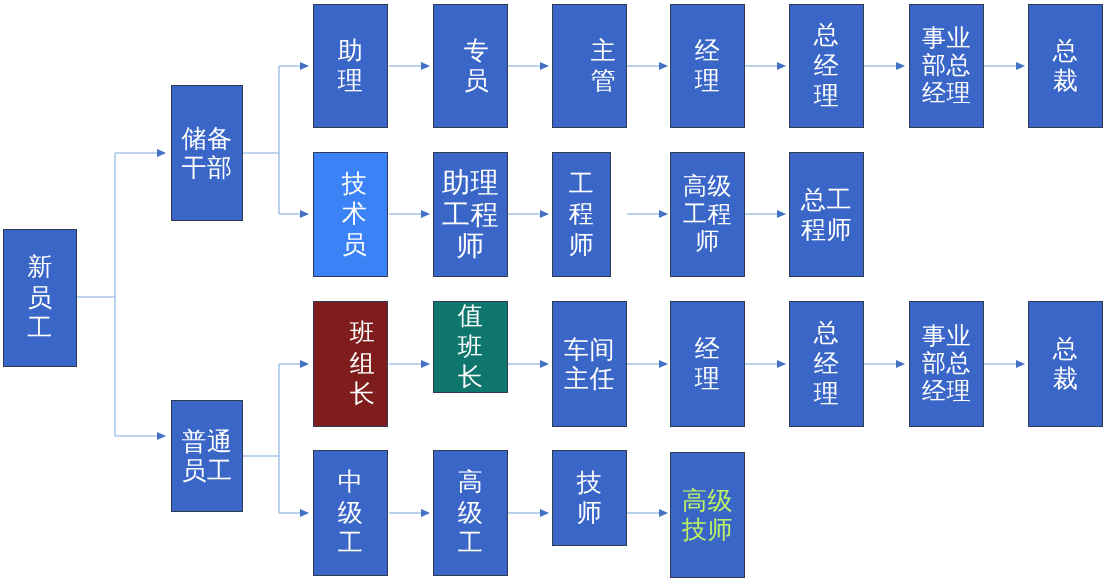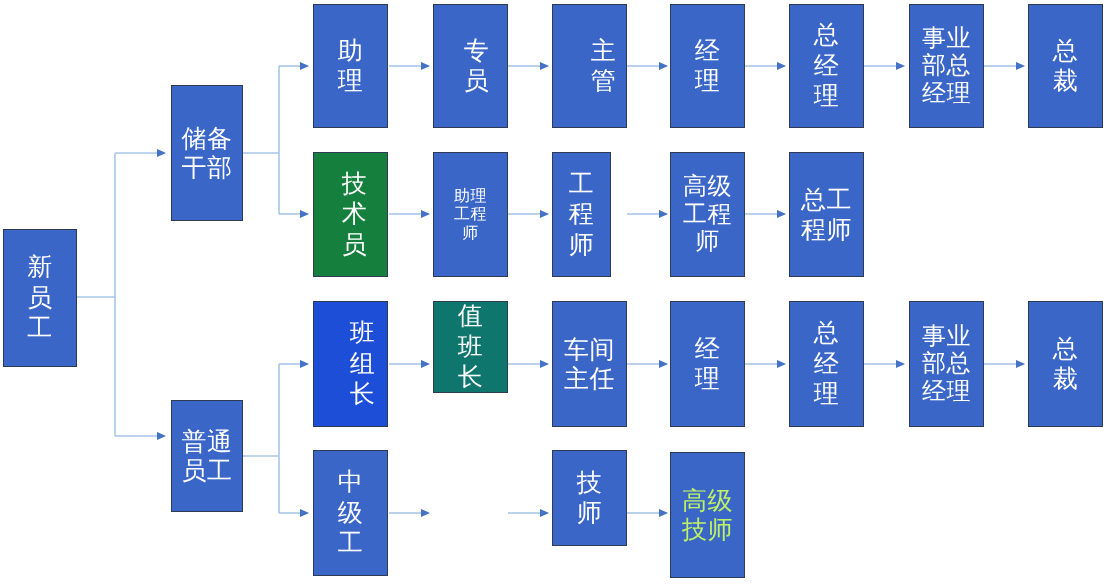--- a/index.html
+++ b/index.html
@@ -127,37 +127,37 @@
   <div class="node n-w2" style="left: 789px; top: 4px; width: 75px; height: 124px; background: rgb(58, 102, 200); border-color: rgb(47, 59, 82); color: rgb(255, 255, 255);">
     <span class="lbl" style="max-width: 1.15em; margin: 0px auto; line-height: 1.22;">总经理</span>
   </div>
   <div class="node n-w2 n-narrow" style="left: 909px; top: 4px; width: 75px; height: 124px; background: rgb(58, 102, 200); border-color: rgb(47, 59, 82); color: rgb(255, 255, 255);">
     <span class="lbl" style="max-width: 2.45em; margin: 0px auto; line-height: 1.14; font-size: 24px;">事业部总经理</span>
   </div>
   <div class="node n-w2" style="left: 1028px; top: 4px; width: 75px; height: 124px; background: rgb(58, 102, 200); border-color: rgb(47, 59, 82); color: rgb(255, 255, 255);">
     <span class="lbl" style="max-width: 1.15em; margin: 0px auto; line-height: 1.22;">总裁</span>
   </div>
 
-  <div class="node n-w2" style="left: 313px; top: 152px; width: 75px; height: 125px; background: #15803d; border-color: rgb(47, 59, 82); color: rgb(255, 255, 255); padding-left: 8px;">
+  <div class="node n-w2" style="left: 313px; top: 152px; width: 75px; height: 125px; background: #3b82f6; border-color: rgb(47, 59, 82); color: rgb(255, 255, 255); padding-left: 8px;">
     <span class="lbl" style="max-width: 1.15em; margin: 0px auto; line-height: 1.22;">技术员</span>
   </div>
   <div class="node n-w2 n-narrow" style="left: 433px; top: 152px; width: 75px; height: 125px; background: rgb(58, 102, 200); border-color: rgb(47, 59, 82); color: rgb(255, 255, 255);">
-    <span class="lbl" style="max-width: 2.45em; margin: 16px auto; line-height: 1.14; font-size: 16px;">助理工程师</span>
+    <span class="lbl" style="max-width: 2.45em; margin: 16px auto; line-height: 1.14; font-size: 28px;">助理工程师</span>
   </div>
   <div class="node n-w2" style="left: 552px; top: 152px; width: 59px; height: 125px; background: rgb(58, 102, 200); border-color: rgb(47, 59, 82); color: rgb(255, 255, 255);">
     <span class="lbl" style="max-width: 1.15em; margin: 0px auto; line-height: 1.22;">工程师</span>
   </div>
   <div class="node n-w2 n-narrow" style="left: 670px; top: 152px; width: 75px; height: 125px; background: rgb(58, 102, 200); border-color: rgb(47, 59, 82); color: rgb(255, 255, 255);">
     <span class="lbl" style="max-width: 2.45em; margin: 0px auto; line-height: 1.14; font-size: 24px;">高级工程师</span>
   </div>
   <div class="node n-w2 n-narrow" style="left: 789px; top: 152px; width: 75px; height: 125px; background: rgb(58, 102, 200); border-color: rgb(47, 59, 82); color: rgb(255, 255, 255);">
     <span class="lbl" style="max-width: 2.3em; margin: 0px auto; line-height: 1.18;">总工程师</span>
   </div>
 
-  <div class="node n-w2" style="left: 313px; top: 301px; width: 75px; height: 126px; background: #1d4ed8; border-color: rgb(47, 59, 82); color: rgb(255, 255, 255); padding-left: 24px;">
+  <div class="node n-w2" style="left: 313px; top: 301px; width: 75px; height: 126px; background: #7f1d1d; border-color: rgb(47, 59, 82); color: rgb(255, 255, 255); padding-left: 24px;">
     <span class="lbl" style="max-width: 1.15em; margin: 0px auto; line-height: 1.22;">班组长</span>
   </div>
   <div class="node n-w2" style="left: 433px; top: 301px; width: 75px; height: 92px; background: #0f766e; border-color: rgb(47, 59, 82); color: rgb(255, 255, 255);">
     <span class="lbl" style="max-width: 1.15em; margin: 0px auto; line-height: 1.22;">值班长</span>
   </div>
   <div class="node n-w2 n-narrow" style="left: 552px; top: 301px; width: 75px; height: 126px; background: rgb(58, 102, 200); border-color: rgb(47, 59, 82); color: rgb(255, 255, 255);">
     <span class="lbl" style="max-width: 2.3em; margin: 0px auto; line-height: 1.18;">车间主任</span>
   </div>
   <div class="node n-w2" style="left: 670px; top: 301px; width: 75px; height: 126px; background: rgb(58, 102, 200); border-color: rgb(47, 59, 82); color: rgb(255, 255, 255);">
     <span class="lbl" style="max-width: 1.15em; margin: 0px auto; line-height: 1.22;">经理</span>
@@ -168,20 +168,23 @@
   <div class="node n-w2 n-narrow" style="left: 909px; top: 301px; width: 75px; height: 126px; background: rgb(58, 102, 200); border-color: rgb(47, 59, 82); color: rgb(255, 255, 255);">
     <span class="lbl" style="max-width: 2.45em; margin: 0px auto; line-height: 1.14; font-size: 24px;">事业部总经理</span>
   </div>
   <div class="node n-w2" style="left: 1028px; top: 301px; width: 75px; height: 126px; background: rgb(58, 102, 200); border-color: rgb(47, 59, 82); color: rgb(255, 255, 255);">
     <span class="lbl" style="max-width: 1.15em; margin: 0px auto; line-height: 1.22;">总裁</span>
   </div>
 
   <div class="node n-w2" style="left: 313px; top: 450px; width: 75px; height: 126px; background: rgb(58, 102, 200); border-color: rgb(47, 59, 82); color: rgb(255, 255, 255);">
     <span class="lbl" style="max-width: 1.15em; margin: 0px auto; line-height: 1.22;">中级工</span>
   </div>
+  <div class="node n-w2" style="left: 433px; top: 450px; width: 75px; height: 126px; background: rgb(58, 102, 200); border-color: rgb(47, 59, 82); color: rgb(255, 255, 255);">
+    <span class="lbl" style="max-width: 1.15em; margin: 0px auto; line-height: 1.22;">高级工</span>
+  </div>
   <div class="node n-w2" style="left: 552px; top: 450px; width: 75px; height: 96px; background: rgb(58, 102, 200); border-color: rgb(47, 59, 82); color: rgb(255, 255, 255);">
     <span class="lbl" style="max-width: 1.15em; margin: 0px auto; line-height: 1.22;">技师</span>
   </div>
   <div class="node n-w2 n-narrow" style="left: 670px; top: 452px; width: 75px; height: 126px; background: rgb(58, 102, 200); border-color: rgb(47, 59, 82); color: #bef264;">
     <span class="lbl" style="max-width: 2.3em; margin: 0px auto; line-height: 1.18;">高级技师</span>
   </div>
 
 </div>
 
 </body></html>

